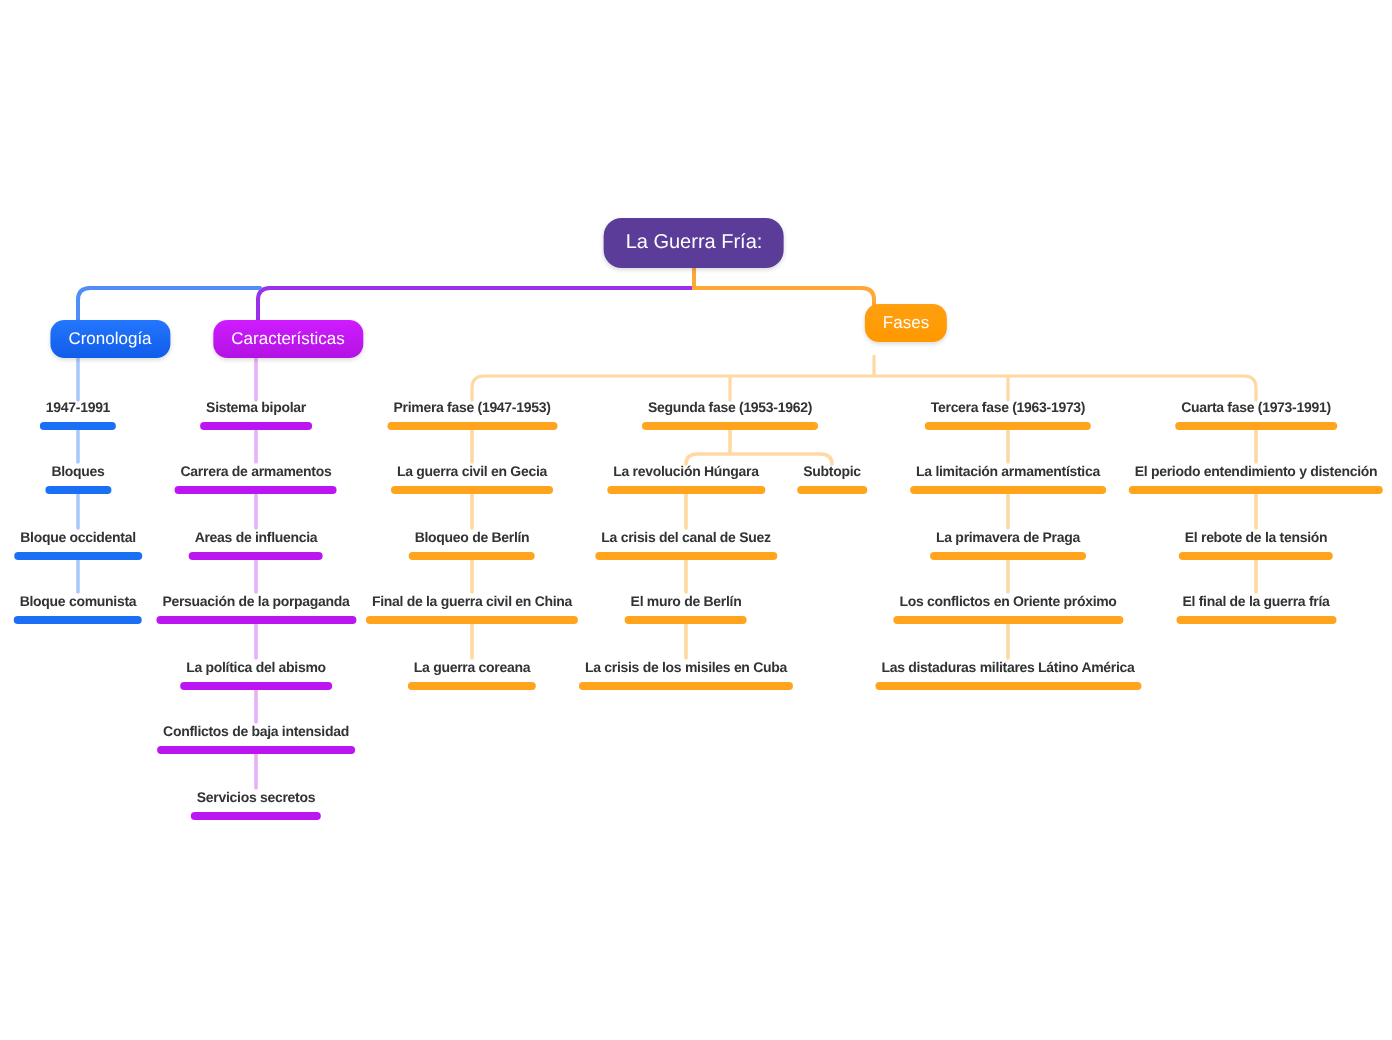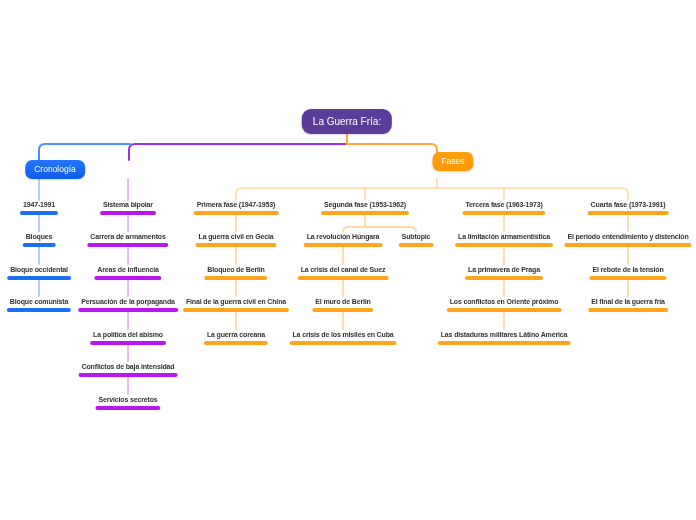--- a/index.html
+++ b/index.html
@@ -71,20 +71,23 @@
     </g>
   </svg>
 
   <div class="box root-node" style="left:347px;top:109px">
     <span>La Guerra Fría:</span>
   </div>
 
   <div class="box l1 blue" style="left:39px;top:160px">
     <span>Cronología</span>
   </div>
+  <div class="box l1 violet" style="left:128px;top:160px">
+    <span>Características</span>
+  </div>
   <div class="box l1 orange" style="left:437px;top:152px">
     <span>Fases</span>
   </div>
 
   <div class="topic blue" style="left:39px;top:200px">
     <div class="lbl">1947-1991</div>
       <div class="bar"></div>
   </div>
   <div class="topic blue" style="left:39px;top:232px">
     <div class="lbl">Bloques</div>

